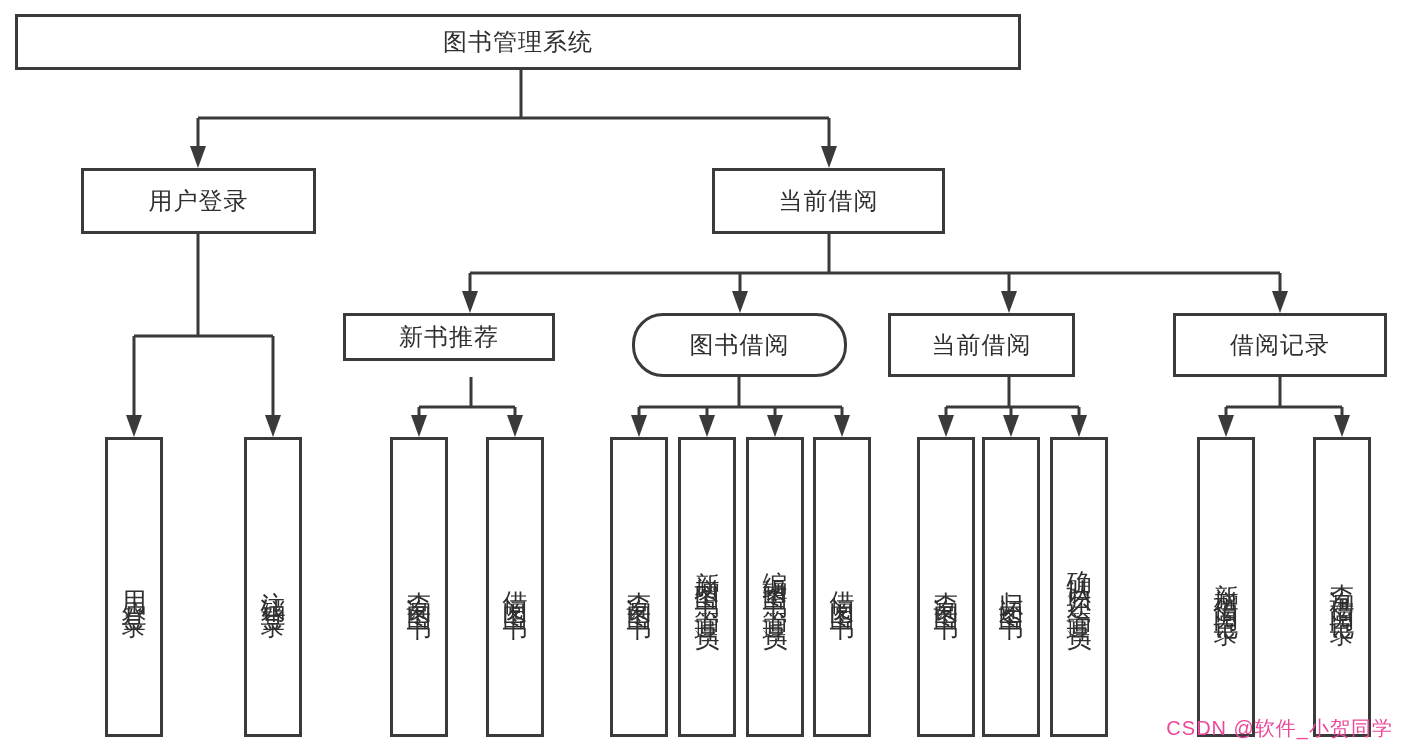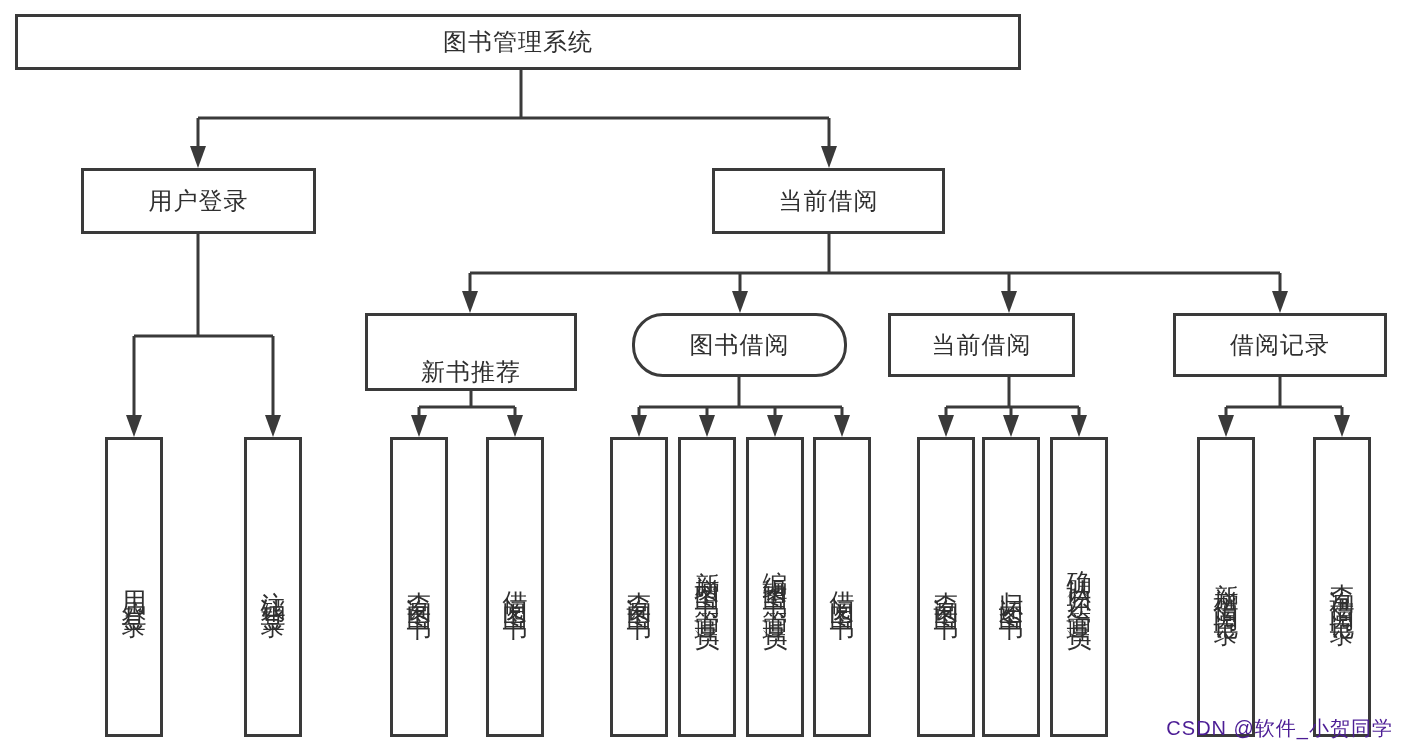--- a/index.html
+++ b/index.html
@@ -48,21 +48,21 @@
     line-height: 1;
     letter-spacing: 8px;
     white-space: nowrap;
     color: #2f2f2f;
   }
   .watermark {
     position: absolute;
     right: 12px;
     bottom: 5px;
     font-size: 20px;
-    color: #4c1d95;
+    color: #ec4899;
     letter-spacing: 1px;
   }
 </style>
 </head>
 <body>
 
 <div class="stage">
 
   <svg class="connectors" viewBox="0 0 1405 747" xmlns="http://www.w3.org/2000/svg">
     <g fill="none" stroke-width="3" stroke="#3a3a3a">
@@ -101,21 +101,21 @@
     <span>图书管理系统</span>
   </div>
 
   <div class="node" style="left:81px; top:168px; width:235px; height:66px;">
     <span>用户登录</span>
   </div>
   <div class="node" style="left:712px; top:168px; width:233px; height:66px;">
     <span>当前借阅</span>
   </div>
 
-  <div class="node" style="left:365px; top:313px; width:212px; height:78px;align-items:flex-end;">
+  <div class="node" style="left:343px; top:313px; width:212px; height:48px;">
     <span>新书推荐</span>
   </div>
   <div class="node" style="left:632px; top:313px; width:215px; height:64px;border-radius:31px;">
     <span>图书借阅</span>
   </div>
   <div class="node" style="left:888px; top:313px; width:187px; height:64px;">
     <span>当前借阅</span>
   </div>
   <div class="node" style="left:1173px; top:313px; width:214px; height:64px;">
     <span>借阅记录</span>

